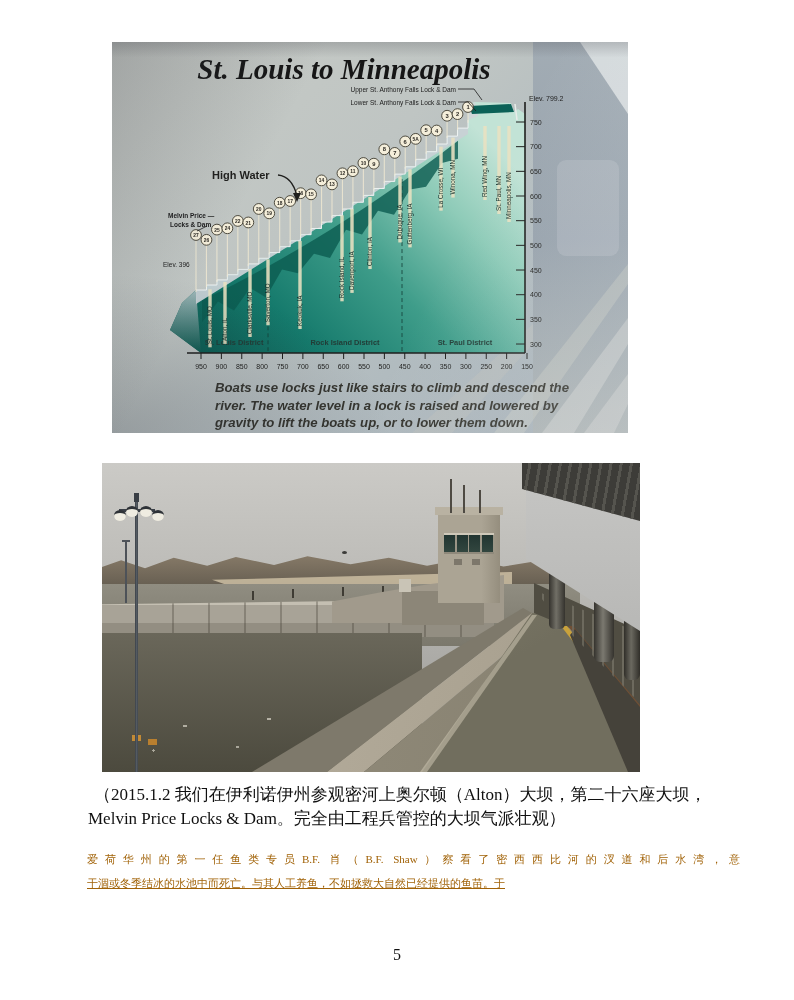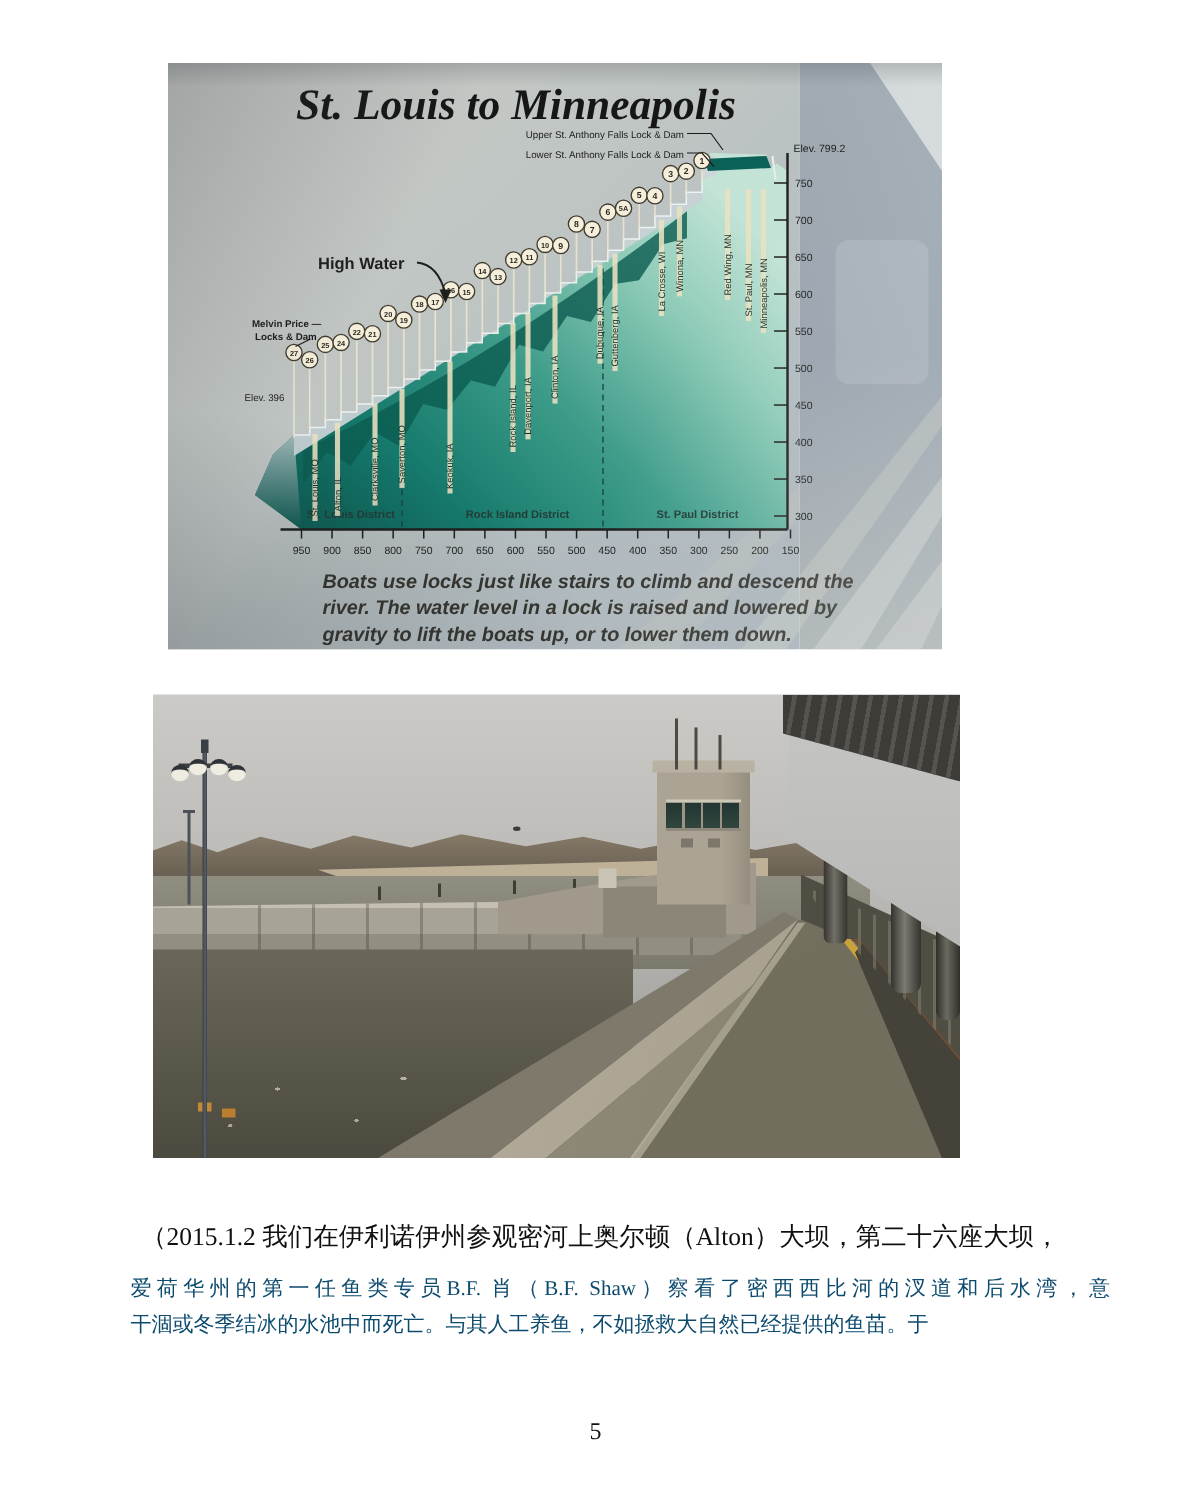--- a/index.html
+++ b/index.html
@@ -85,24 +85,24 @@
   .p2-crossarm{left:17px;top:46px;width:36px;height:3px;background:#3a3f46;}
   .p2-lamp{width:12px;height:8px;border-radius:50%;border-top:3px solid #2e3237;
       background:radial-gradient(#efece1 60%,#b8b5aa);}
   .p2-lampA{left:12px;top:47px;} .p2-lampB{left:24px;top:43px;}
   .p2-lampC{left:38px;top:43px;} .p2-lampD{left:50px;top:47px;}
   .p2-pole2{left:23px;top:78px;width:2px;height:62px;background:#4d5258;}
   .p2-pole2t{left:20px;top:77px;width:8px;height:2px;background:#4d5258;}
 
   
   .cap{position:absolute;left:88px;top:783px;width:630px;font-size:17px;line-height:24px;color:#101010;}
-  .cap .l1{text-indent:6px;margin-top:30px;}
-  .para{position:absolute;left:87px;top:848px;width:653px;font-size:14px;line-height:23.5px;color:#0c4a6e;}
+  .cap .l1{text-indent:6px;}
+  .para{position:absolute;left:87px;top:848px;width:653px;font-size:11px;line-height:23.5px;color:#a16207;}
   .para .pl{text-align:justify;text-align-last:justify;}
-  .para .pl:last-child{text-align-last:left;}
+  .para .pl:last-child{text-align-last:left;text-decoration:underline;}
   .pageno{position:absolute;left:0;top:946px;width:794px;text-align:center;font-size:16px;color:#111;}
 </style>
 </head>
 <body>
 
 <div class="page">
 
   <figure class="photo1">
     <svg id="diagram-svg" viewBox="0 0 516 391">
       <defs>
@@ -382,20 +382,21 @@
     <div class="p2-lamp p2-lampA"></div>
     <div class="p2-lamp p2-lampB"></div>
     <div class="p2-lamp p2-lampC"></div>
     <div class="p2-lamp p2-lampD"></div>
     <div class="p2-pole2"></div>
     <div class="p2-pole2t"></div>
   </figure>
 
   <div class="cap">
     <div class="l1">（2015.1.2 我们在伊利诺伊州参观密河上奥尔顿（Alton）大坝，第二十六座大坝，</div>
+    <div class="l2">Melvin Price Locks &amp; Dam。完全由工程兵管控的大坝气派壮观）</div>
   </div>
 
   <div class="para">
     <div class="pl">爱荷华州的第一任鱼类专员B.F. 肖（B.F. Shaw）察看了密西西比河的汊道和后水湾，意</div>
     <div class="pl">干涸或冬季结冰的水池中而死亡。与其人工养鱼，不如拯救大自然已经提供的鱼苗。于</div>
   </div>
 
   <div class="pageno">5</div>
 </div>
 

